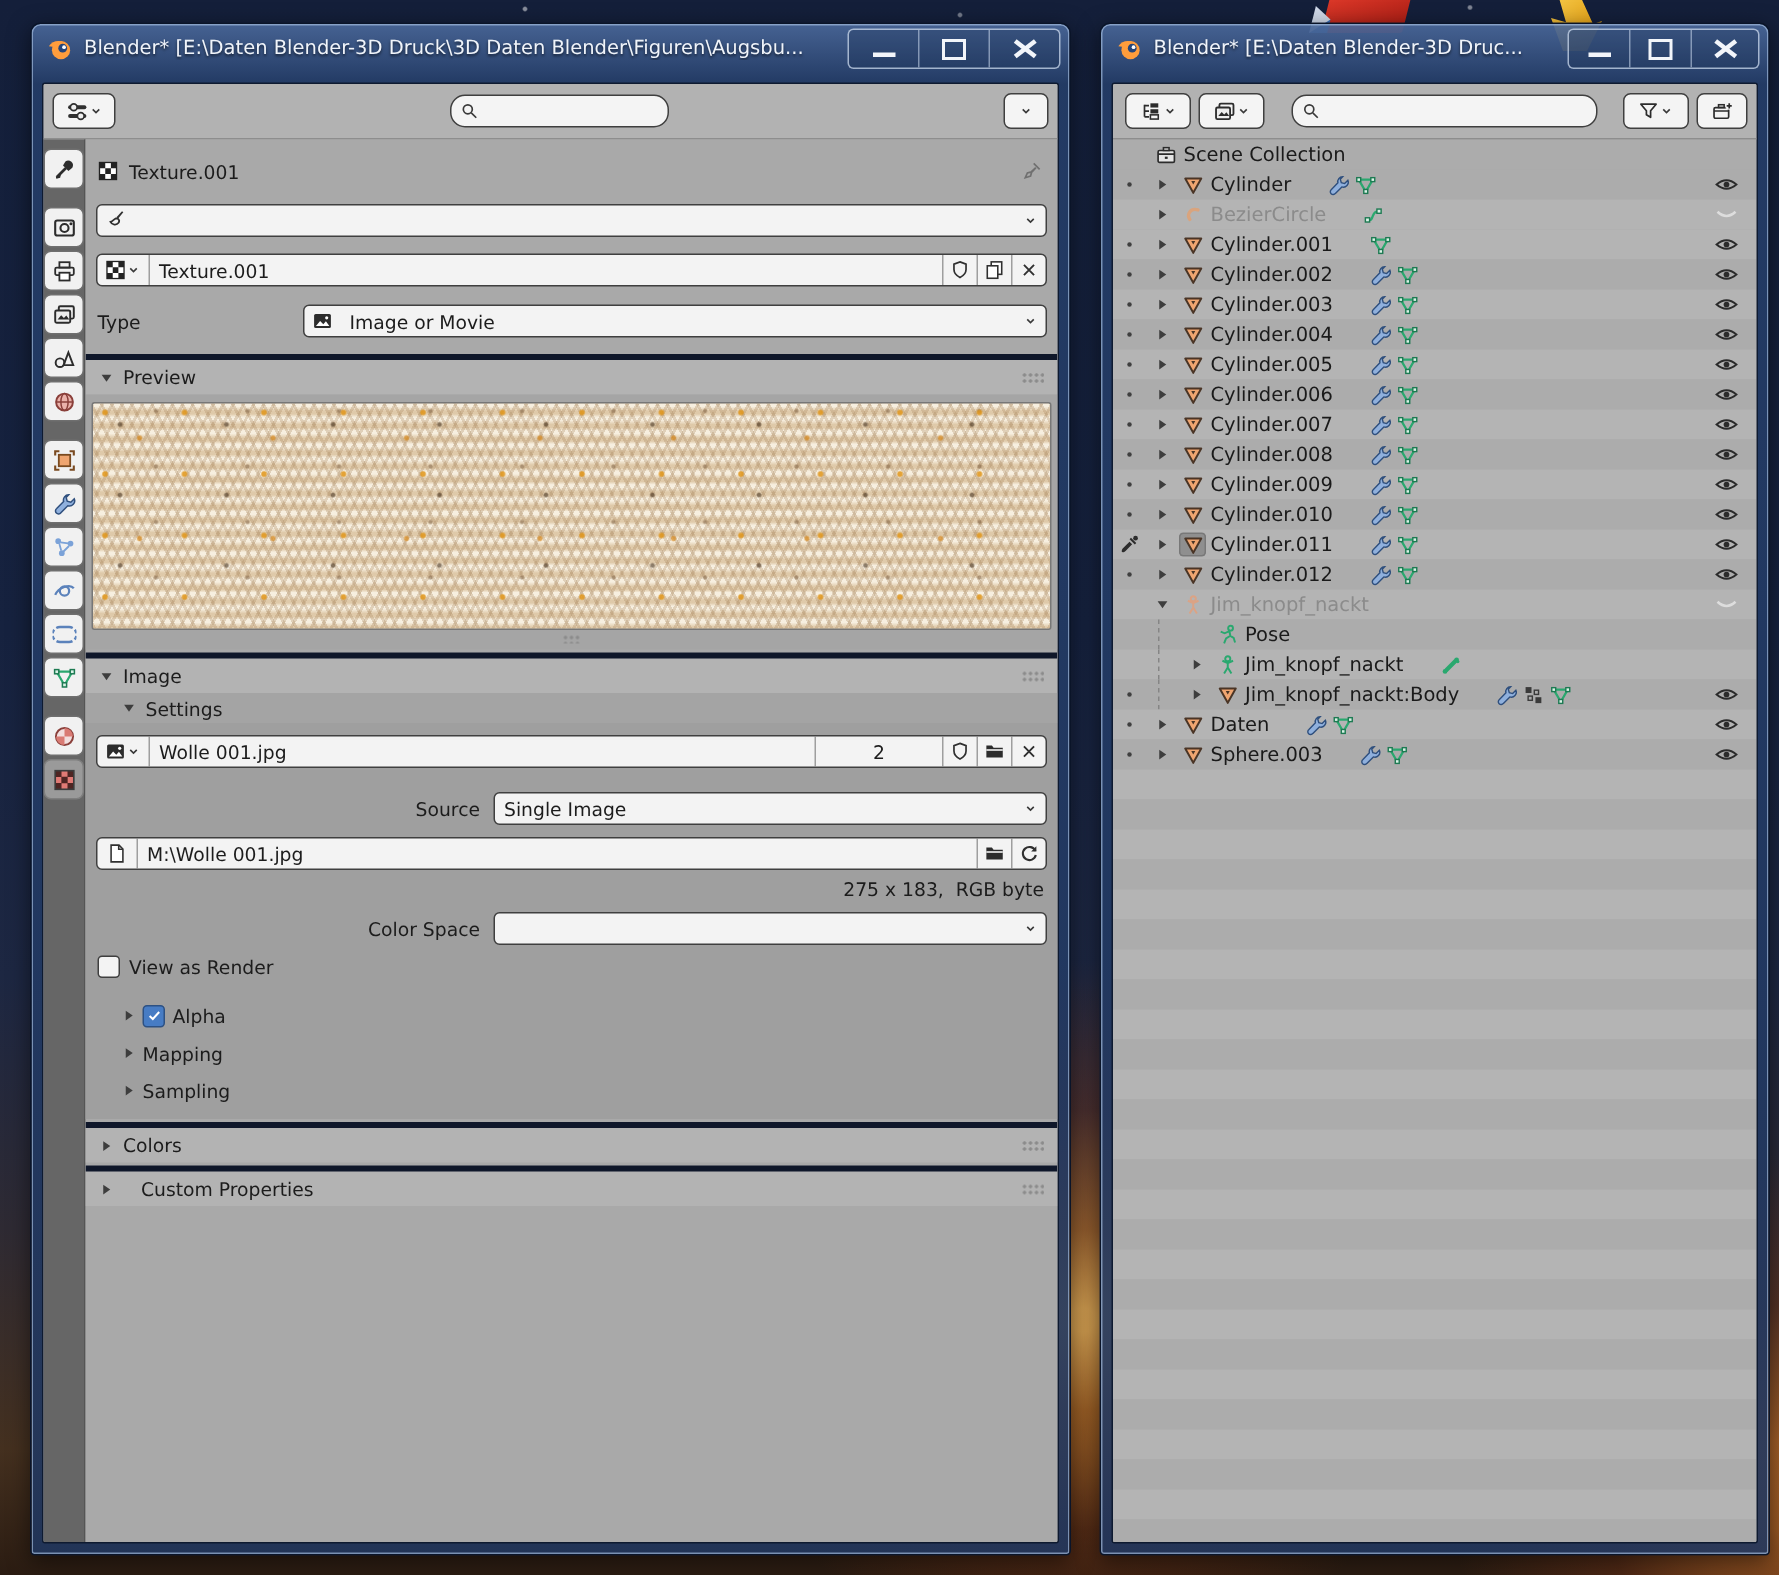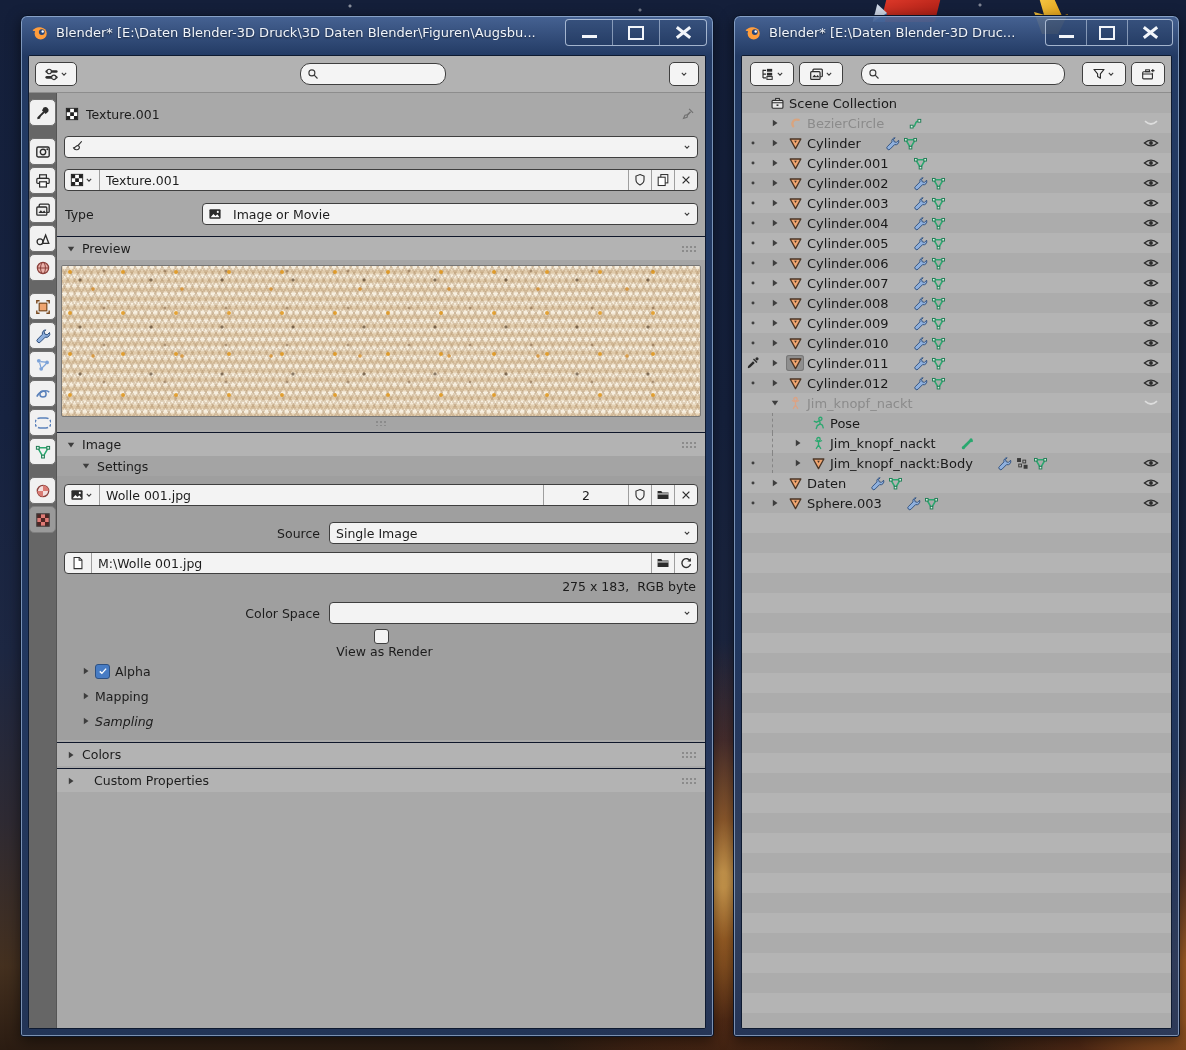--- a/index.html
+++ b/index.html
@@ -67,21 +67,21 @@
   .seg{display:flex;align-items:center;justify-content:center;height:100%;flex:none;}
   .seg.br{border-right:1px solid #55555588;}
   .seg.bl{border-left:1px solid #55555588;}
   .chev-end{margin-left:auto;padding-right:5px;flex:none;display:flex;}
 
   .typerow{display:flex;align-items:center;margin:13px 7px 0 8px;height:20px;}
   .typerow .tlabel{width:137px;flex:none;}
   .splitrow{display:flex;align-items:center;margin:8px 7px 0 8px;height:20px;}
   .splitrow .slabel{width:255px;flex:none;text-align:right;padding-right:9px;}
 
-  .phead{height:23px;background:#b3b3b3;display:flex;align-items:center;padding:0 9px;margin-top:12px;border-top:1px solid #0f172a;}
+  .phead{height:23px;background:#b3b3b3;display:flex;align-items:center;padding:0 9px;margin-top:12px;border-top:4px solid #0f172a;}
   .phead .grip{margin-left:auto;}
   .grip{width:15px;height:8px;background-image:radial-gradient(circle,#8b8b8b 1px,rgba(0,0,0,0) 1.2px);background-size:4px 4px;}
   .pbody{background:#9f9f9f;}
   .tri{margin-right:6px;display:inline-flex;}
 
   .preview-body{background:#a5a5a5;padding:5px 4px 2px 4px;}
   .knit{height:150px;border:1px solid #777;border-radius:2px;
     background-color:#ead9bd;
     background-image:
       radial-gradient(circle at 8px 6px, rgba(225,150,25,.85) 0 1.4px, rgba(0,0,0,0) 2.4px),
@@ -513,21 +513,21 @@
               <span class="chev-end">
                   <span class="i10" data-icon="chev">
                     <svg viewBox="0 0 16 16" aria-hidden="true">
                       <path d="M4.5 6.3 8 9.8l3.5-3.5" fill="none" stroke="#3a3a3a" stroke-width="1.7"></path>
                     </svg>
                   </span>
                 </span>
             </div>
           </div>
 
-          <div class="cbrow" style="flex-direction:column;">
+          <div class="cbrow" style="">
             <span class="cb"></span>
             <span style="margin-left:6px;">View as Render</span>
           </div>
 
           <div class="exprow" style="margin-top:15px;">
             <span class="tri i10" data-icon="tri_r">
                 <svg viewBox="0 0 16 16" aria-hidden="true">
                   <path d="M4.5 2.8 12 8l-7.5 5.2z" fill="#3d3d3d"></path>
                 </svg>
               </span>
@@ -541,21 +541,21 @@
             <span style="margin-left:5px;">Alpha</span>
           </div>
           <div class="exprow" style="margin-top:7px;">
             <span class="tri i10" data-icon="tri_r">
                 <svg viewBox="0 0 16 16" aria-hidden="true">
                   <path d="M4.5 2.8 12 8l-7.5 5.2z" fill="#3d3d3d"></path>
                 </svg>
               </span>
             <span>Mapping</span>
           </div>
-          <div class="exprow" style="margin-top:7px;font-style:italic;">
+          <div class="exprow" style="margin-top:7px;">
             <span class="tri i10" data-icon="tri_r">
                 <svg viewBox="0 0 16 16" aria-hidden="true">
                   <path d="M4.5 2.8 12 8l-7.5 5.2z" fill="#3d3d3d"></path>
                 </svg>
               </span>
             <span>Sampling</span>
           </div>
         </div>
 
         <div class="phead" style="margin-top:2px;">
@@ -680,20 +680,55 @@
               <svg viewBox="0 0 16 16" aria-hidden="true">
                 <rect x="2.2" y="4.6" width="11.6" height="8.4" rx="1" fill="#e6e6e6" stroke="#2c2c2c" stroke-width="1.2"></rect>
                 <path d="M2.2 7.2h11.6" stroke="#2c2c2c" stroke-width="1.1"></path>
                 <rect x="6" y="2.6" width="4" height="2" fill="#e6e6e6" stroke="#2c2c2c" stroke-width="1.1"></rect>
                 <rect x="7" y="9" width="2" height="1.6" fill="#2c2c2c"></rect>
               </svg>
             </span>
           </span>
           <span class="o-lbl">Scene Collection</span>
         </div>
+        <div class="orow">
+          <span class="o-dot"><svg viewBox="0 0 16 16" aria-hidden="true">
+              <circle cx="8" cy="8" r="1.7" fill="#3f3f3f"></circle>
+            </svg></span>
+          <span style="width: 22px; flex: 0 0 auto;"></span>
+          <span class="o-exp i10">
+            <svg viewBox="0 0 16 16" aria-hidden="true">
+              <path d="M4.5 2.8 12 8l-7.5 5.2z" fill="#3d3d3d"></path>
+            </svg>
+          </span>
+          <span class="o-ico">
+            <span class="i15" style="display:inline-flex">
+              <svg viewBox="0 0 16 16" aria-hidden="true">
+                <path d="M2.3 3.2h11.4L8 13.4z" fill="#efa570" stroke="#4a3526" stroke-width="1.4" stroke-linejoin="round"></path>
+                <path d="M6.6 5h2.8L8 7.5z" fill="#4a3526"></path>
+              </svg>
+            </span>
+          </span>
+          <span class="o-lbl">Cylinder</span>
+          <span class="o-extras">
+            <span class="i15"><svg viewBox="0 0 16 16" aria-hidden="true">
+                <path d="M10.8 1.9a3.5 3.5 0 0 0-3.4 4.4L2.8 11a2 2 0 1 0 2.8 2.8l4.6-4.6a3.5 3.5 0 0 0 4.3-4.7l-2.3 2.3-2.4-.7-.7-2.4z" fill="#8fb0dd" stroke="#2f4f7d" stroke-width="1"></path>
+              </svg></span>
+            <span class="i15"><svg viewBox="0 0 16 16" aria-hidden="true">
+                <path d="M3 4h10L8 12.6z" fill="none" stroke="#2aa86f" stroke-width="1.6" stroke-linejoin="round"></path>
+                <rect x="1.6" y="2.6" width="2.8" height="2.8" fill="#d9f2e6" stroke="#1d7a52"></rect>
+                <rect x="11.6" y="2.6" width="2.8" height="2.8" fill="#d9f2e6" stroke="#1d7a52"></rect>
+                <rect x="6.6" y="11" width="2.8" height="2.8" fill="#d9f2e6" stroke="#1d7a52"></rect>
+              </svg></span>
+          </span>
+          <span class="o-eye"><svg viewBox="0 0 16 16" aria-hidden="true">
+              <path d="M1.4 8Q8 2.4 14.6 8 8 13.6 1.4 8z" fill="none" stroke="#2b2b2b" stroke-width="1.3"></path>
+              <circle cx="8" cy="8" r="1.9" fill="#2b2b2b"></circle>
+            </svg></span>
+        </div>
         <div class="orow alt">
           <span style="width: 22px; flex: 0 0 auto;"></span>
           <span class="o-exp i10">
             <svg viewBox="0 0 16 16" aria-hidden="true">
               <path d="M4.5 2.8 12 8l-7.5 5.2z" fill="#3d3d3d"></path>
             </svg>
           </span>
           <span class="o-ico">
             <span class="i15" style="display:inline-flex">
               <svg viewBox="0 0 16 16" aria-hidden="true">
@@ -704,55 +739,20 @@
           <span class="o-lbl dim">BezierCircle</span>
           <span class="o-extras">
             <span class="i15"><svg viewBox="0 0 16 16" aria-hidden="true">
                 <path d="M4.2 11.2c4.6 1.8 2.2-6.6 7.2-5.8" fill="none" stroke="#2aa86f" stroke-width="1.6"></path>
                 <rect x="2.4" y="9.8" width="3" height="3" fill="#d9f2e6" stroke="#1d7a52"></rect>
                 <rect x="10.6" y="3.6" width="3" height="3" fill="#d9f2e6" stroke="#1d7a52"></rect>
               </svg></span>
           </span>
           <span class="o-eye"><svg viewBox="0 0 16 16" aria-hidden="true">
               <path d="M2 6.2Q8 11.8 14 6.2" fill="none" stroke="#dddddd" stroke-width="1.7"></path>
-            </svg></span>
-        </div>
-        <div class="orow">
-          <span class="o-dot"><svg viewBox="0 0 16 16" aria-hidden="true">
-              <circle cx="8" cy="8" r="1.7" fill="#3f3f3f"></circle>
-            </svg></span>
-          <span style="width: 22px; flex: 0 0 auto;"></span>
-          <span class="o-exp i10">
-            <svg viewBox="0 0 16 16" aria-hidden="true">
-              <path d="M4.5 2.8 12 8l-7.5 5.2z" fill="#3d3d3d"></path>
-            </svg>
-          </span>
-          <span class="o-ico">
-            <span class="i15" style="display:inline-flex">
-              <svg viewBox="0 0 16 16" aria-hidden="true">
-                <path d="M2.3 3.2h11.4L8 13.4z" fill="#efa570" stroke="#4a3526" stroke-width="1.4" stroke-linejoin="round"></path>
-                <path d="M6.6 5h2.8L8 7.5z" fill="#4a3526"></path>
-              </svg>
-            </span>
-          </span>
-          <span class="o-lbl">Cylinder</span>
-          <span class="o-extras">
-            <span class="i15"><svg viewBox="0 0 16 16" aria-hidden="true">
-                <path d="M10.8 1.9a3.5 3.5 0 0 0-3.4 4.4L2.8 11a2 2 0 1 0 2.8 2.8l4.6-4.6a3.5 3.5 0 0 0 4.3-4.7l-2.3 2.3-2.4-.7-.7-2.4z" fill="#8fb0dd" stroke="#2f4f7d" stroke-width="1"></path>
-              </svg></span>
-            <span class="i15"><svg viewBox="0 0 16 16" aria-hidden="true">
-                <path d="M3 4h10L8 12.6z" fill="none" stroke="#2aa86f" stroke-width="1.6" stroke-linejoin="round"></path>
-                <rect x="1.6" y="2.6" width="2.8" height="2.8" fill="#d9f2e6" stroke="#1d7a52"></rect>
-                <rect x="11.6" y="2.6" width="2.8" height="2.8" fill="#d9f2e6" stroke="#1d7a52"></rect>
-                <rect x="6.6" y="11" width="2.8" height="2.8" fill="#d9f2e6" stroke="#1d7a52"></rect>
-              </svg></span>
-          </span>
-          <span class="o-eye"><svg viewBox="0 0 16 16" aria-hidden="true">
-              <path d="M1.4 8Q8 2.4 14.6 8 8 13.6 1.4 8z" fill="none" stroke="#2b2b2b" stroke-width="1.3"></path>
-              <circle cx="8" cy="8" r="1.9" fill="#2b2b2b"></circle>
             </svg></span>
         </div>
         <div class="orow alt">
           <span class="o-dot"><svg viewBox="0 0 16 16" aria-hidden="true">
               <circle cx="8" cy="8" r="1.7" fill="#3f3f3f"></circle>
             </svg></span>
           <span style="width: 22px; flex: 0 0 auto;"></span>
           <span class="o-exp i10">
             <svg viewBox="0 0 16 16" aria-hidden="true">
               <path d="M4.5 2.8 12 8l-7.5 5.2z" fill="#3d3d3d"></path>

